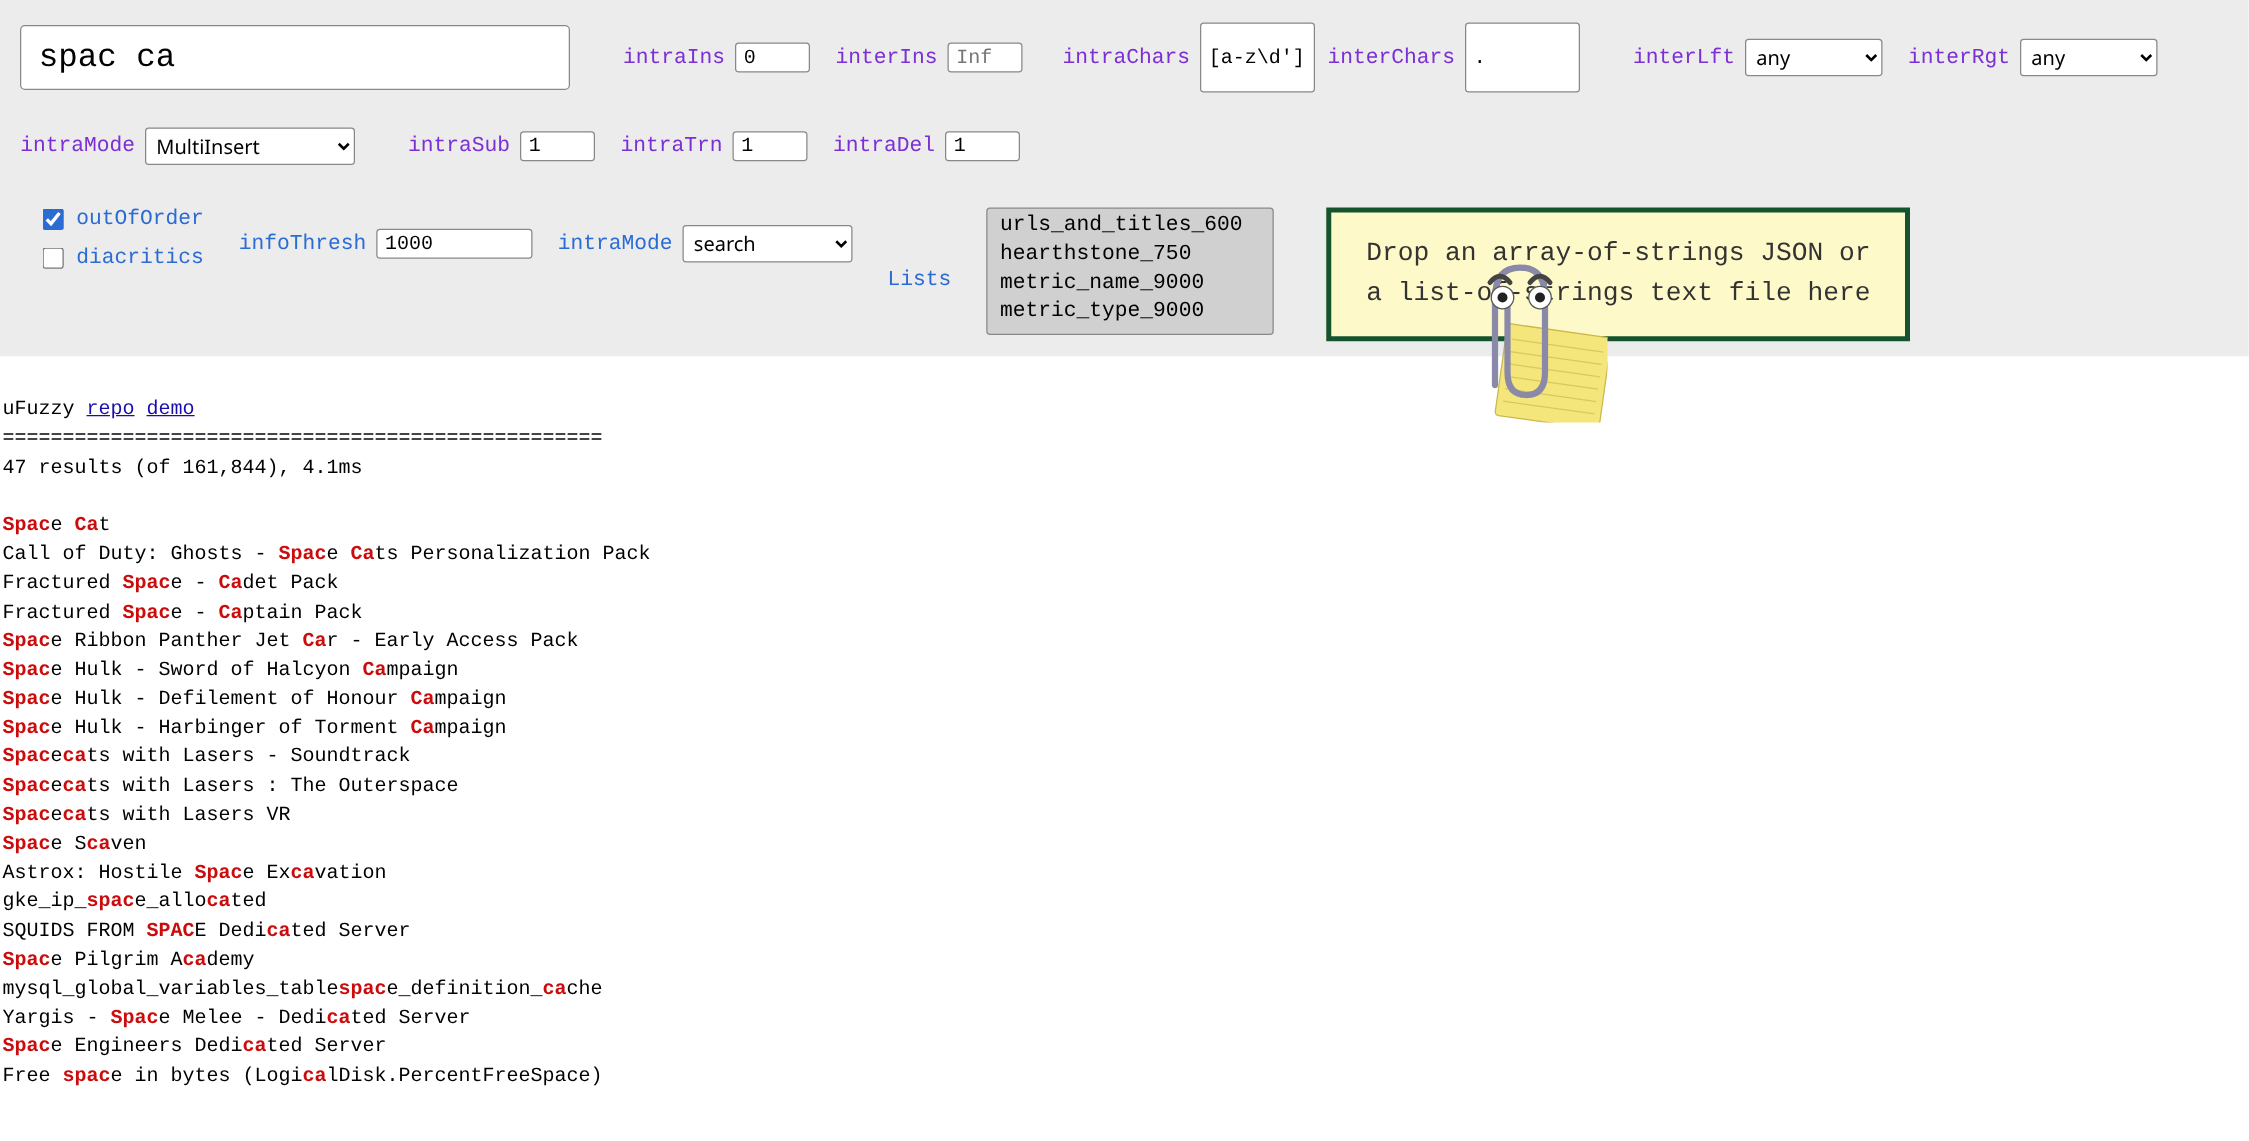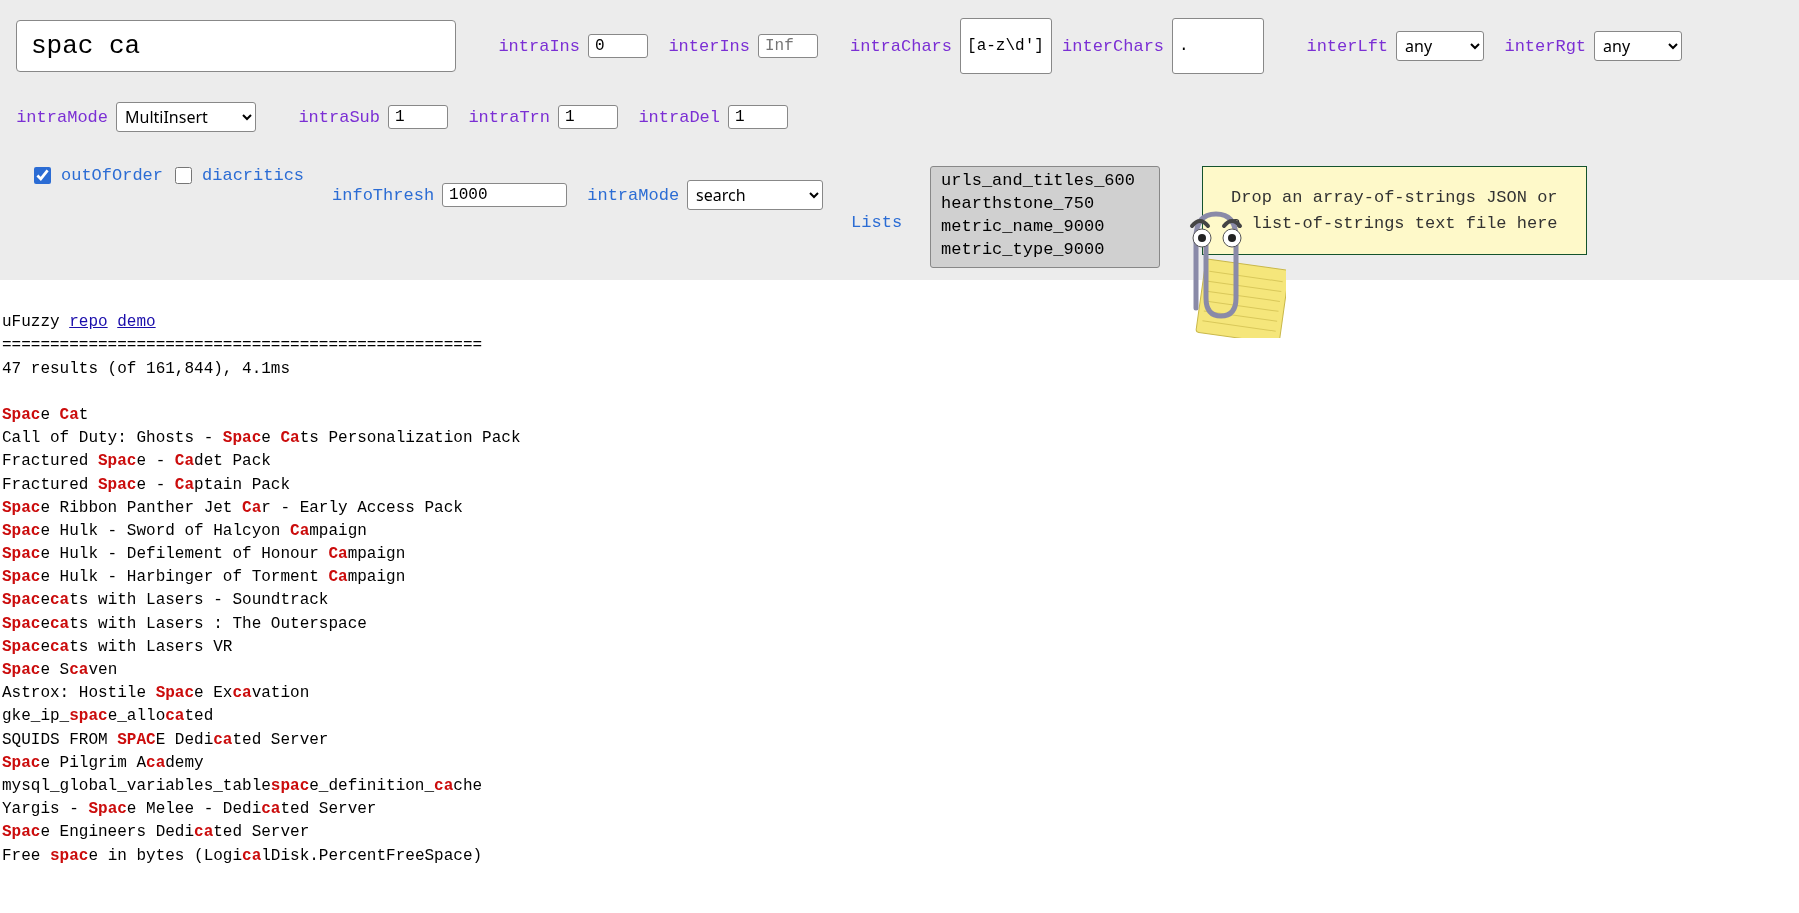--- a/index.html
+++ b/index.html
@@ -70,35 +70,35 @@
       border-radius: 3px;
     }
     select {
       font-family: system-ui, Arial, sans-serif;
       font-size: 16px;
       padding: 2px 4px;
       border: 1px solid #888;
       border-radius: 3px;
       background: #fff;
     }
-    .sel-any { width: 88px; }
-    .sel-mode { width: 140px; }
+    .sel-any { width: 110px; }
+    .sel-mode { width: 168px; }
     .sel-sort { width: 136px; }
     .row2 {
       width: 100%;
       display: flex;
       align-items: flex-start;
       gap: 28px;
       padding-top: 6px;
       padding-left: 18px;
       position: relative;
     }
     .checkbox-col {
       display: flex;
-      flex-direction: row;
+      flex-direction: column;
       gap: 12px;
     }
     .checkbox-col .ctrl-row { gap: 10px; }
     .chk {
       width: 17px;
       height: 17px;
       accent-color: #2b6cd4;
     }
     .info-col {
       display: flex;
@@ -128,24 +128,24 @@
       height: 102px;
       overflow-y: scroll;
       font-family: inherit;
       font-size: 17px;
     }
     .lists-box option {
       padding: 2px 6px;
     }
     .drop-zone {
       background: #fef9c9;
-      border: 1px solid #14532d;
+      border: 4px solid #14532d;
       padding: 18px 28px;
       font-family: inherit;
-      font-size: 17px;
+      font-size: 21px;
       color: #333;
       text-align: center;
       line-height: 1.5;
       margin-left: 14px;
     }
     .clippy-wrap {
       position: absolute;
       left: 1130px;
       top: 38px;
       width: 140px;

